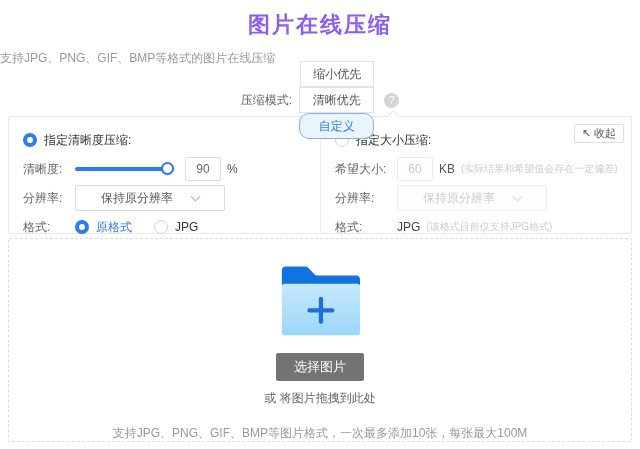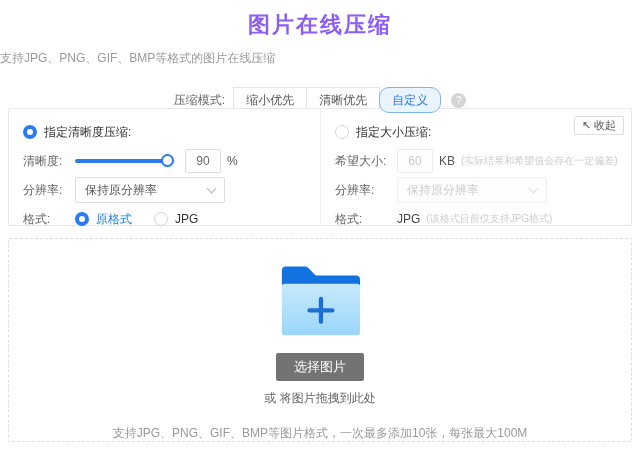--- a/index.html
+++ b/index.html
@@ -8,30 +8,30 @@
 
   .page { position:relative; width:640px; height:449px; }
 
   
   .page-title { text-align:center; padding-top:10px; font-size:22px; font-weight:bold; color:#8b5cf6; letter-spacing:2px; }
   .page-subtitle { text-align:left; margin-top:10px; font-size:12px; color:#9a9a9a; }
 
   
   .mode-bar { display:flex; justify-content:center; align-items:center; margin-top:20px; height:26px; }
   .mode-label { font-size:12px; color:#666; margin-right:8px; }
-  .mode-tabs { display:flex; }
+  .mode-tabs { display:flex;flex-direction:column; }
   .mode-tab { min-width:60px; padding:0 12px; height:26px; line-height:24px; text-align:center;
     font-size:12px; color:#555; background:#fff; border:1px solid #e3e3e3; cursor:pointer; }
   .mode-tab + .mode-tab { margin-left:-1px; }
   .mode-tab.active { background:#eaf4fe; border-color:#7fb3f3; color:#2e7cf0; position:relative; z-index:2; border-radius:10px; }
   .help-icon { width:15px; height:15px; margin-left:10px; border-radius:50%; background:#d4d4d4;
     color:#fff; font-size:10px; line-height:15px; text-align:center; cursor:pointer; }
 
   
-  .settings { position:absolute; left:8px; right:8px; top:108px; height:118px;
+  .settings { position:absolute; left:8px; right:8px; top:116px; height:118px;
     border:1px solid #e8e8e8; border-radius:2px; background:#fff; display:flex; }
   .settings .notch { position:absolute; top:-5px; left:380px; width:9px; height:9px; background:#fff;
     border-left:1px solid #e3e3e3; border-top:1px solid #e3e3e3; transform:rotate(45deg); }
   .col { width:50%; position:relative; padding:10px 14px 8px 14px; }
   .col-right { border-left:1px solid #efefef; }
   .row { display:flex; align-items:center; height:26px; margin-bottom:3px; }
   .lbl { font-size:12px; color:#666; width:52px; flex:none; }
   .lbl-wide { width:62px; }
   .radio-row { font-size:12px; color:#333; }
 
@@ -47,21 +47,21 @@
   .slider .handle { position:absolute; top:0; left:86%; width:13px; height:13px; background:#fff;
     border:2px solid #2c7bf6; border-radius:50%; box-shadow:0 1px 2px rgba(0,0,0,.15); }
 
   .num-input { width:36px; height:24px; border:1px solid #ddd; border-radius:2px; text-align:center;
     font-size:12px; color:#666; outline:none; background:#fff; }
   .num-input:disabled { color:#c9c9c9; border-color:#ececec; background:#fefefe; }
   .unit { font-size:12px; color:#555; margin-left:6px; }
   .hint { font-size:10px; color:#ccc; margin-left:6px; white-space:nowrap; }
 
   .select { width:150px; height:26px; border:1px solid #ddd; border-radius:2px; background:#fff;
-    display:flex; align-items:center; justify-content:space-between; padding:0 9px; cursor:pointer; }
+    display:flex; align-items:center; justify-content:space-between; padding:0 25px; cursor:pointer; }
   .select .sel-text { font-size:12px; color:#555; }
   .select.disabled { border-color:#eee; background:#fdfdfd; cursor:default; }
   .select.disabled .sel-text { color:#ccc; }
   .chevron { width:7px; height:7px; border-right:1px solid #b5b5b5; border-bottom:1px solid #b5b5b5;
     transform:rotate(45deg); margin-top:-4px; flex:none; }
   .select.disabled .chevron { border-color:#ddd; }
 
   .fmt-opt { display:flex; align-items:center; margin-right:22px; cursor:pointer; }
   .fmt-opt .radio-label.sel { color:#2e7cf0;text-align:right; }
   .value-text { font-size:12px; color:#444; }

